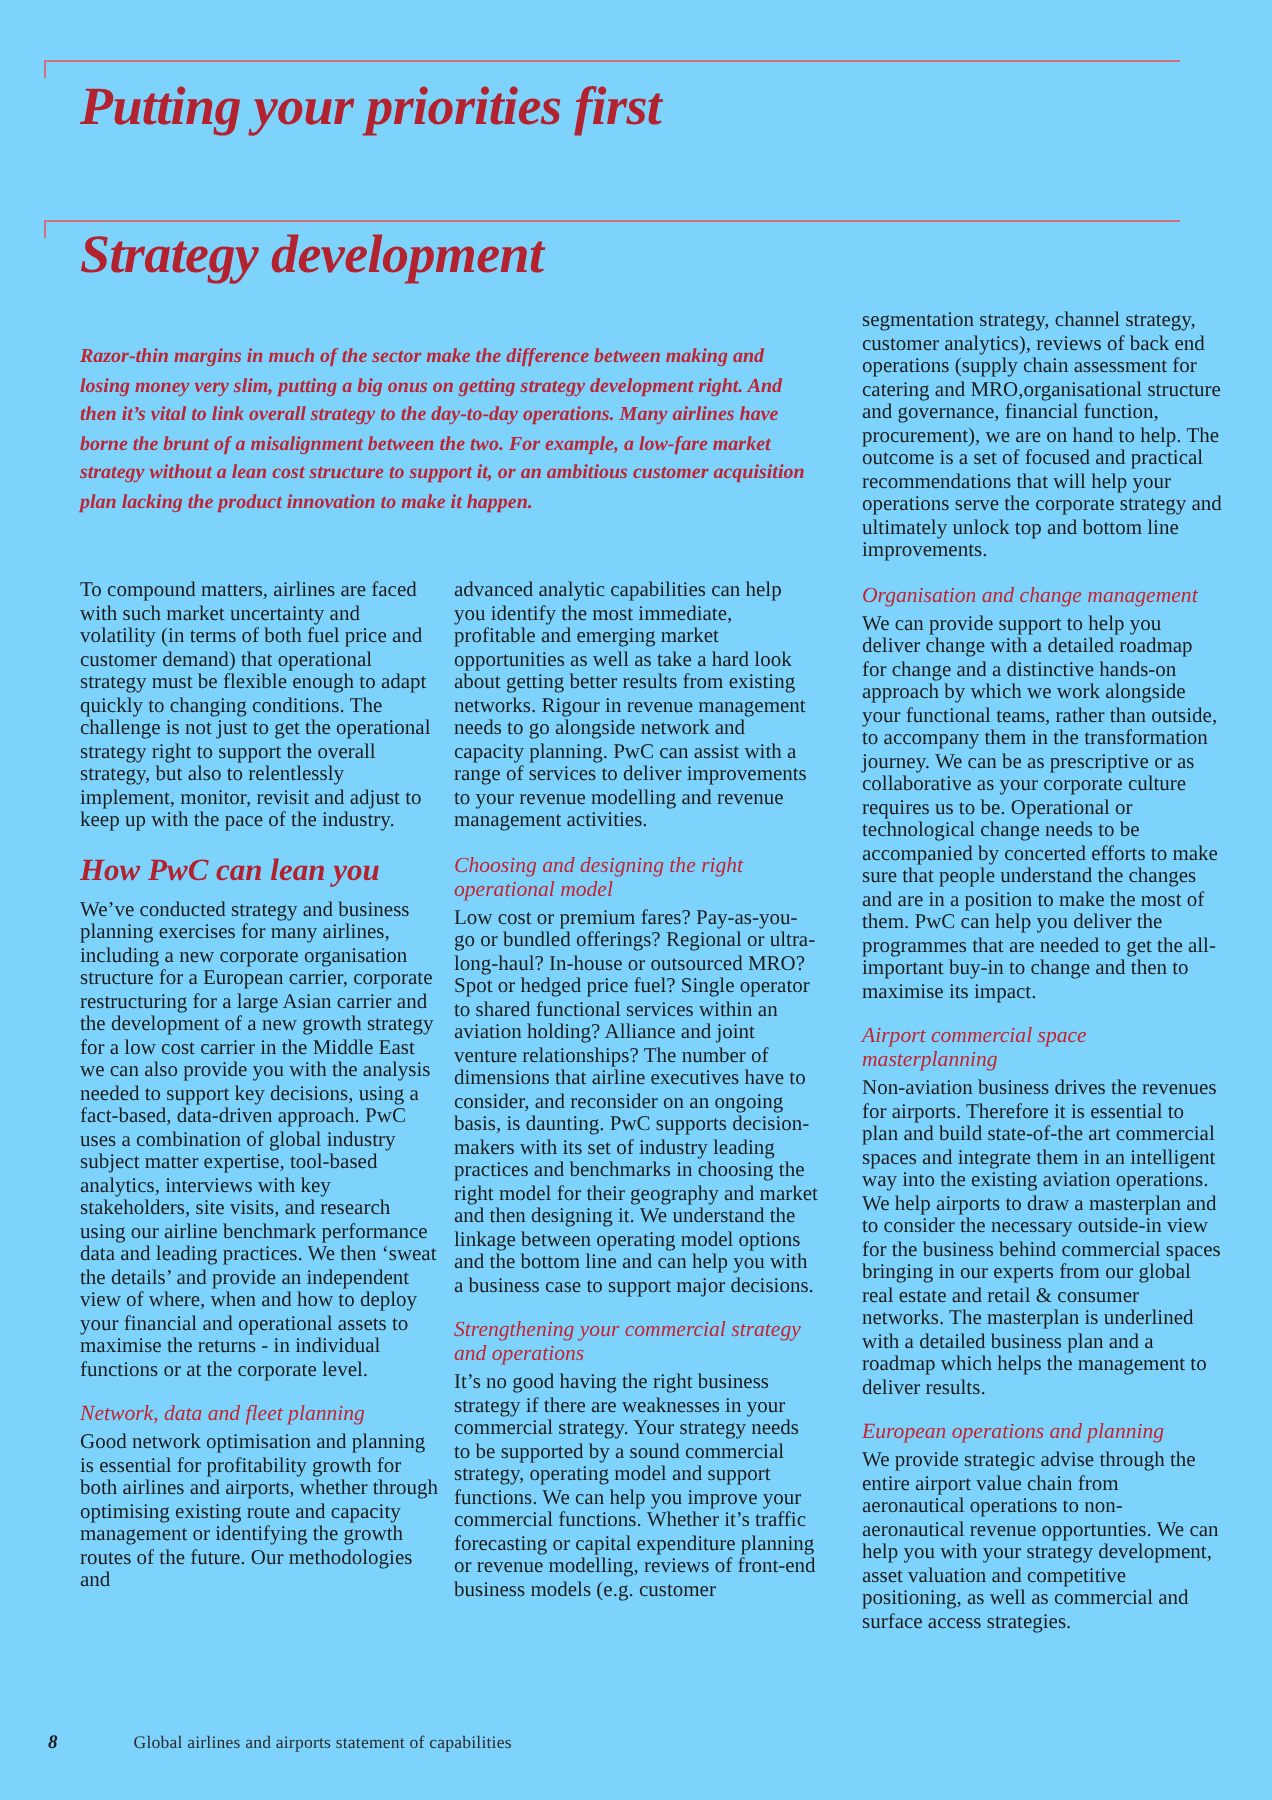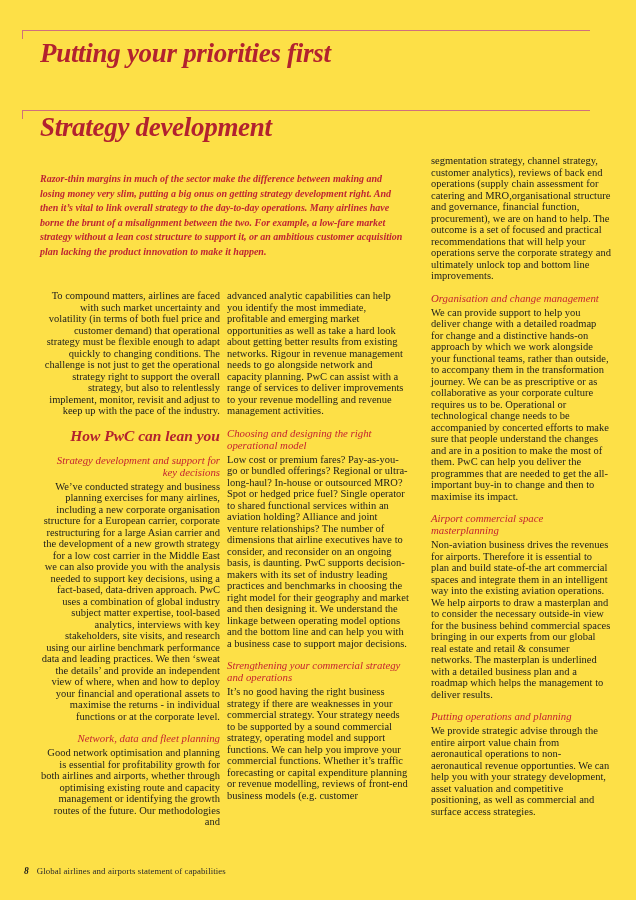--- a/index.html
+++ b/index.html
@@ -2,21 +2,21 @@
 <html><head>
 <meta charset="utf-8">
 <style>
   * { margin: 0; padding: 0; box-sizing: border-box; }
   html, body { background: #ffffff; }
   body {
     width: 636px; height: 900px;
     font-family: "Liberation Serif", "DejaVu Serif", serif;
     position: relative; overflow: hidden;
   }
-  .page { position: absolute; inset: 0; background: #fde047; }
+  .page { position: absolute; inset: 0; background: #7dd3fc; }
 
   .rule {
     position: absolute; left: 22px; width: 568px; height: 8px;
     border-top: 1px solid #d0707c;
   }
   .rule::before {
     content: ""; position: absolute; left: 0; top: 0;
     width: 1px; height: 8px; background: #d0707c;
   }
   .rule-1 { top: 30px; }
@@ -32,21 +32,21 @@
   .heading-2 { top: 112px; }
 
   .intro {
     position: absolute; left: 40px; top: 172px; width: 368px;
     font-style: italic; font-weight: bold;
     font-size: 10px; line-height: 14.6px;
     color: #be2433;
   }
 
   .col { position: absolute; font-size: 10.5px; line-height: 11.5px; color: #1c1c1c; }
-  .col-1 { left: 40px;  top: 290px; width: 180px; text-align: right; }
+  .col-1 { left: 40px;  top: 290px; width: 180px; }
   .col-2 { left: 227px; top: 290px; width: 182px; }
   .col-3 { left: 417px; top: 155px; width: 180px; margin-left: 14px; }
 
   .col p.body { margin: 0 0 9px 0; font-weight: normal; }
   .col h3.help-heading {
     font-style: italic; font-weight: bold;
     font-size: 15.5px; line-height: 17px;
     color: #b2222f; margin: 10px 0 6px 0;
   }
   .col h4.subhead {
@@ -56,58 +56,57 @@
   }
 
   .footer {
     position: absolute; left: 24px; top: 866px; width: 560px;
     display: flex; align-items: baseline;
   }
   .footer .page-number {
     font-weight: bold; font-style: italic; font-size: 9.5px; color: #1c1c1c;
   }
   .footer .footer-text {
-    margin-left: 8px; font-size: 8.8px; color: #2a2a2a; letter-spacing: 0.1px;
+    margin-left: 38px; font-size: 8.8px; color: #2a2a2a; letter-spacing: 0.1px;
   }
 </style>
 </head>
 <body>
 
 <div class="page">
 
   <div class="rule rule-1"></div>
   <h1 class="page-heading heading-1">Putting your priorities first</h1>
 
   <div class="rule rule-2"></div>
   <h2 class="page-heading heading-2">Strategy development</h2>
 
   <div class="intro">Razor-thin margins in much of the sector make the difference between making and losing money very slim, putting a big onus on getting strategy development right. And then it’s vital to link overall strategy to the day-to-day operations. Many airlines have borne the brunt of a misalignment between the two. For example, a low-fare market strategy without a lean cost structure to support it, or an ambitious customer acquisition plan lacking the product innovation to make it happen.</div>
 
   <div class="col col-1">
       <p class="body">To compound matters, airlines are faced with such market uncertainty and volatility (in terms of both fuel price and customer demand) that operational strategy must be flexible enough to adapt quickly to changing conditions. The challenge is not just to get the operational strategy right to support the overall strategy, but also to relentlessly implement, monitor, revisit and adjust to keep up with the pace of the industry.</p>
       <h3 class="help-heading">How PwC can lean you</h3>
-      <h4 class="subhead">Strategy development and support for key decisions</h4>
       <p class="body">We’ve conducted strategy and business planning exercises for many airlines, including a new corporate organisation structure for a European carrier, corporate restructuring for a large Asian carrier and the development of a new growth strategy for a low cost carrier in the Middle East we can also provide you with the analysis needed to support key decisions, using a fact-based, data-driven approach. PwC uses a combination of global industry subject matter expertise, tool-based analytics, interviews with key stakeholders, site visits, and research using our airline benchmark performance data and leading practices. We then ‘sweat the details’ and provide an independent view of where, when and how to deploy your financial and operational assets to maximise the returns - in individual functions or at the corporate level.</p>
       <h4 class="subhead">Network, data and fleet planning</h4>
       <p class="body">Good network optimisation and planning is essential for profitability growth for both airlines and airports, whether through optimising existing route and capacity management or identifying the growth routes of the future. Our methodologies and</p>
     </div>
   <div class="col col-2">
       <p class="body">advanced analytic capabilities can help you identify the most immediate, profitable and emerging market opportunities as well as take a hard look about getting better results from existing networks. Rigour in revenue management needs to go alongside network and capacity planning. PwC can assist with a range of services to deliver improvements to your revenue modelling and revenue management activities.</p>
       <h4 class="subhead">Choosing and designing the right operational model</h4>
       <p class="body">Low cost or premium fares? Pay-as-you-go or bundled offerings? Regional or ultra-long-haul? In-house or outsourced MRO? Spot or hedged price fuel? Single operator to shared functional services within an aviation holding? Alliance and joint venture relationships? The number of dimensions that airline executives have to consider, and reconsider on an ongoing basis, is daunting. PwC supports decision-makers with its set of industry leading practices and benchmarks in choosing the right model for their geography and market and then designing it. We understand the linkage between operating model options and the bottom line and can help you with a business case to support major decisions.</p>
       <h4 class="subhead">Strengthening your commercial strategy and operations</h4>
       <p class="body">It’s no good having the right business strategy if there are weaknesses in your commercial strategy. Your strategy needs to be supported by a sound commercial strategy, operating model and support functions. We can help you improve your commercial functions. Whether it’s traffic forecasting or capital expenditure planning or revenue modelling, reviews of front-end business models (e.g. customer</p>
     </div>
   <div class="col col-3">
       <p class="body">segmentation strategy, channel strategy, customer analytics), reviews of back end operations (supply chain assessment for catering and MRO,organisational structure and governance, financial function, procurement), we are on hand to help. The outcome is a set of focused and practical recommendations that will help your operations serve the corporate strategy and ultimately unlock top and bottom line improvements.</p>
       <h4 class="subhead">Organisation and change management</h4>
       <p class="body">We can provide support to help you deliver change with a detailed roadmap for change and a distinctive hands-on approach by which we work alongside your functional teams, rather than outside, to accompany them in the transformation journey. We can be as prescriptive or as collaborative as your corporate culture requires us to be. Operational or technological change needs to be accompanied by concerted efforts to make sure that people understand the changes and are in a position to make the most of them. PwC can help you deliver the programmes that are needed to get the all-important buy-in to change and then to maximise its impact.</p>
       <h4 class="subhead">Airport commercial space masterplanning</h4>
       <p class="body">Non-aviation business drives the revenues for airports. Therefore it is essential to plan and build state-of-the art commercial spaces and integrate them in an intelligent way into the existing aviation operations. We help airports to draw a masterplan and to consider the necessary outside-in view for the business behind commercial spaces bringing in our experts from our global real estate and retail &amp; consumer networks. The masterplan is underlined with a detailed business plan and a roadmap which helps the management to deliver results.</p>
-      <h4 class="subhead">Putting operations and planning</h4>
+      <h4 class="subhead">European operations and planning</h4>
       <p class="body">We provide strategic advise through the entire airport value chain from aeronautical operations to non-aeronautical revenue opportunties. We can help you with your strategy development, asset valuation and competitive positioning, as well as commercial and surface access strategies.</p>
     </div>
 
   <div class="footer">
     <span class="page-number">8</span>
     <span class="footer-text">Global airlines and airports statement of capabilities</span>
   </div>
 
 </div>
 

